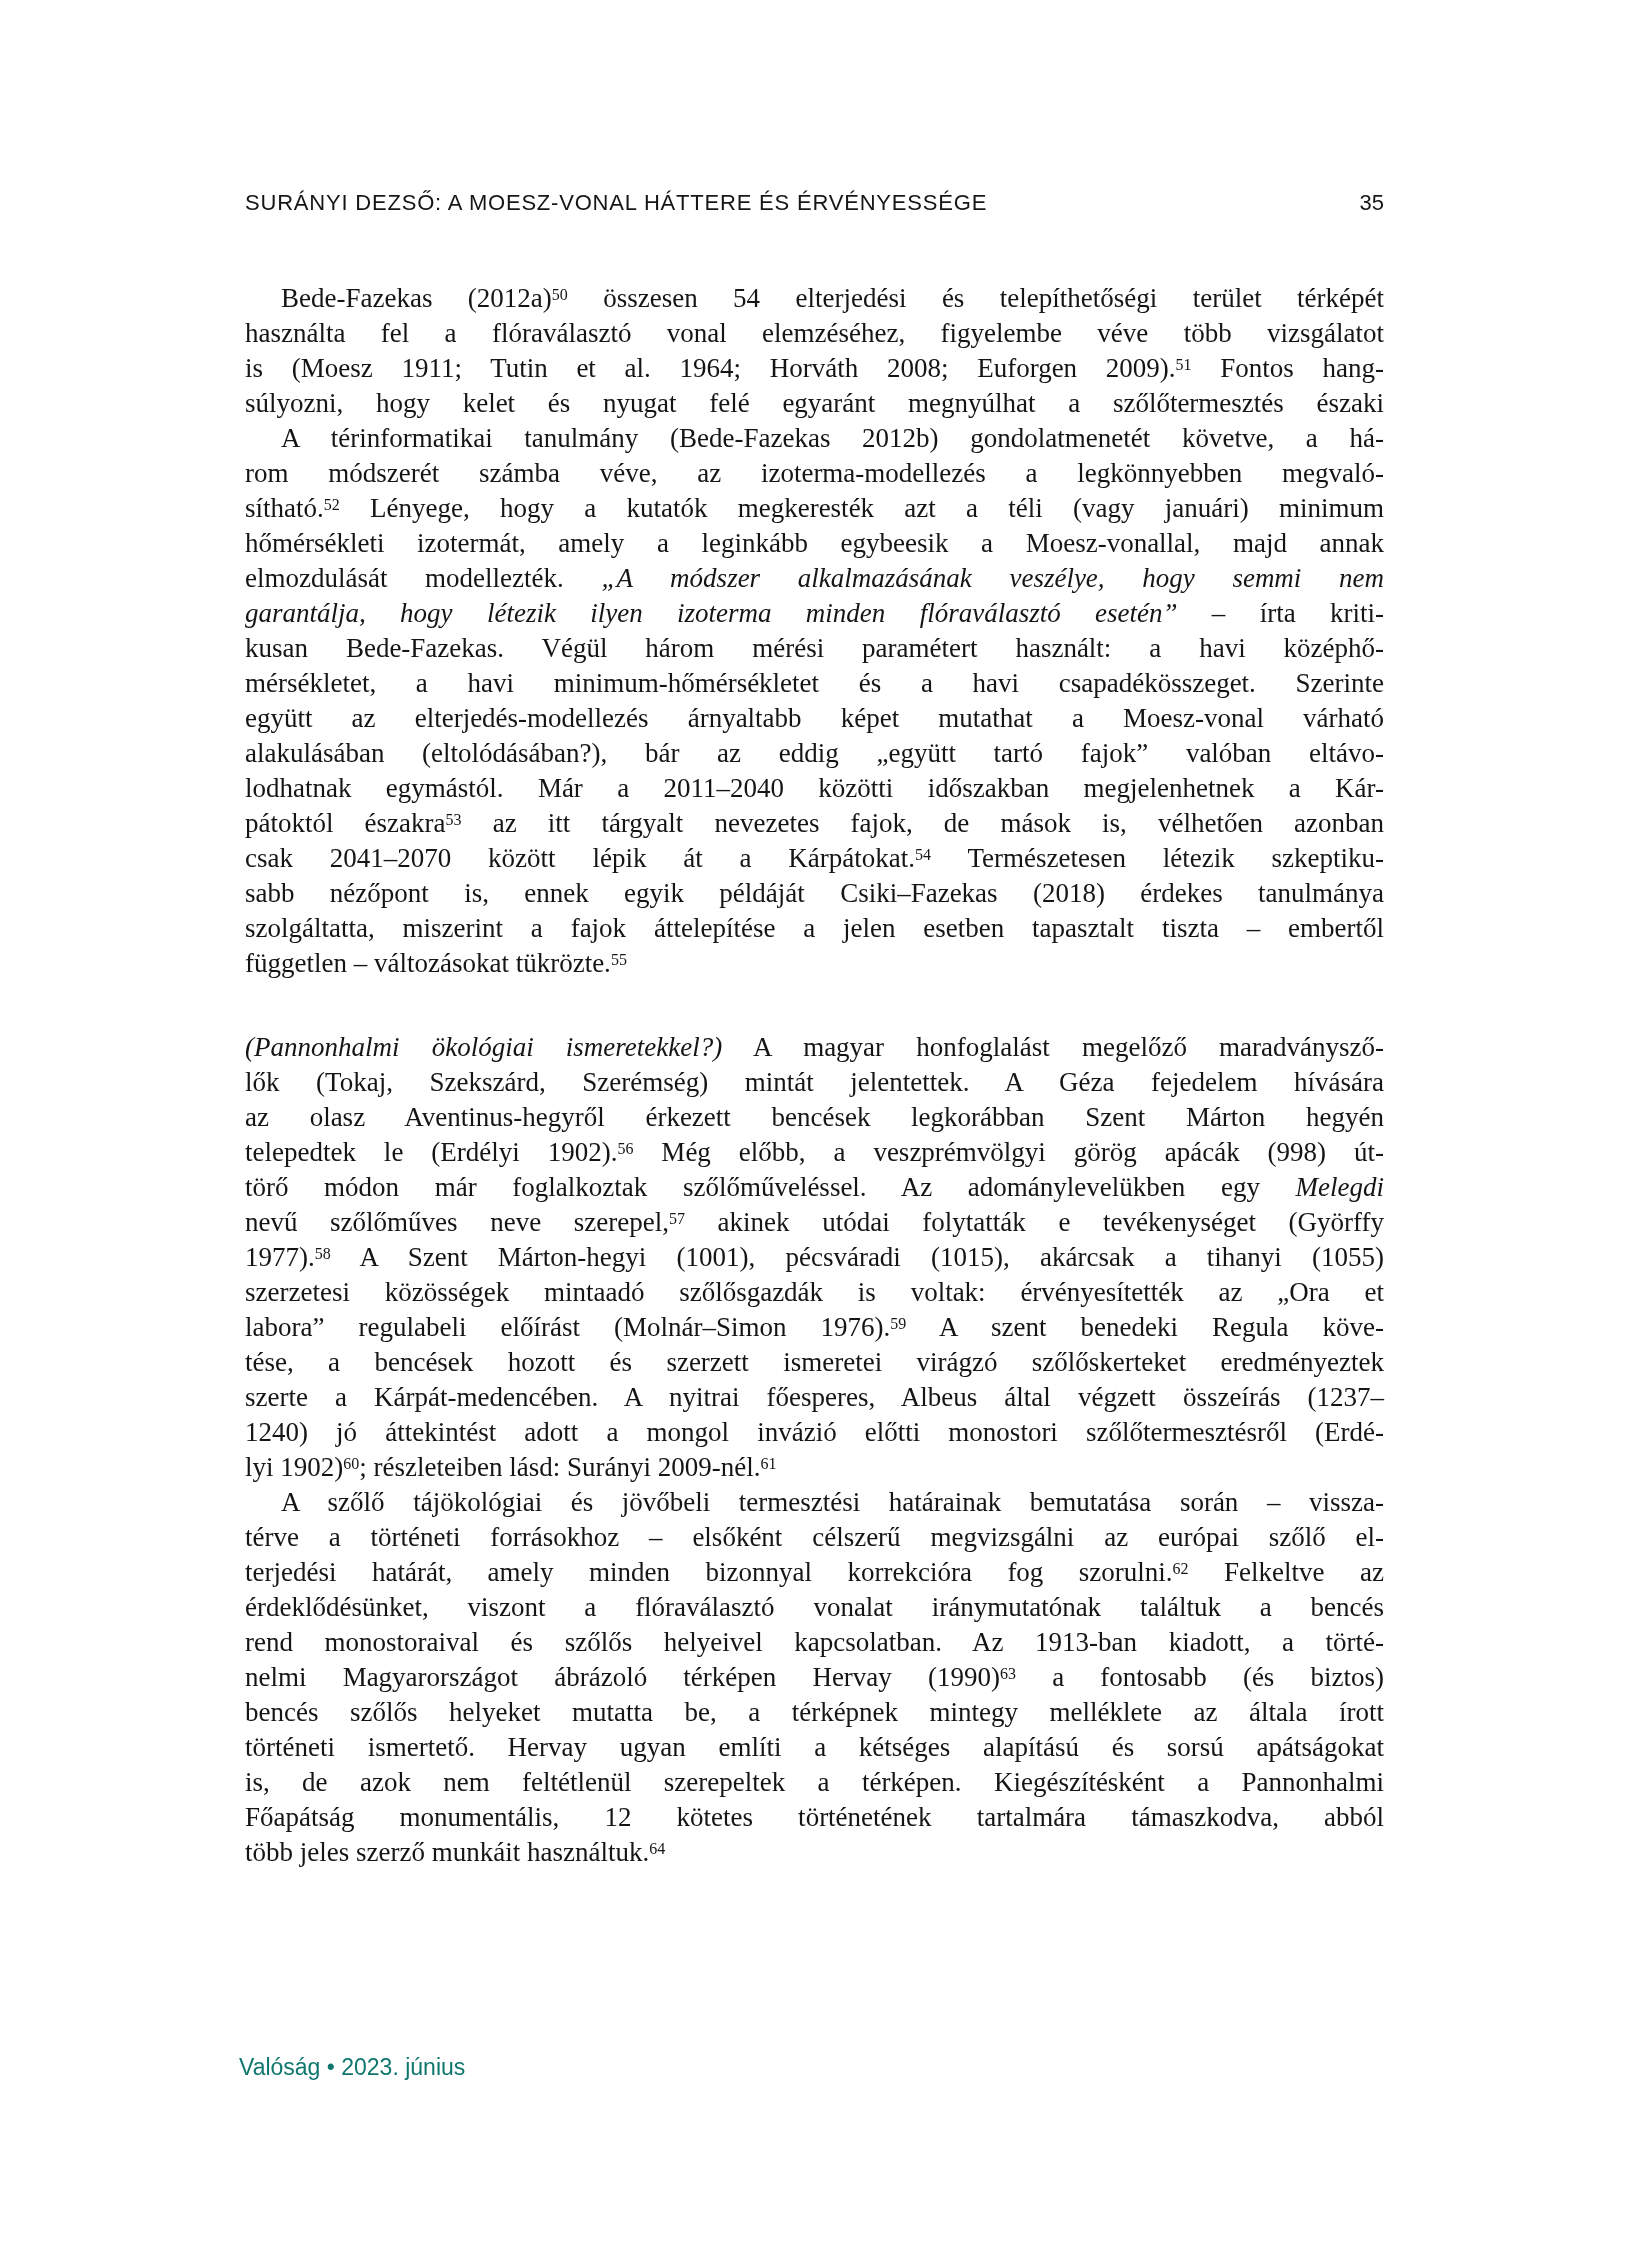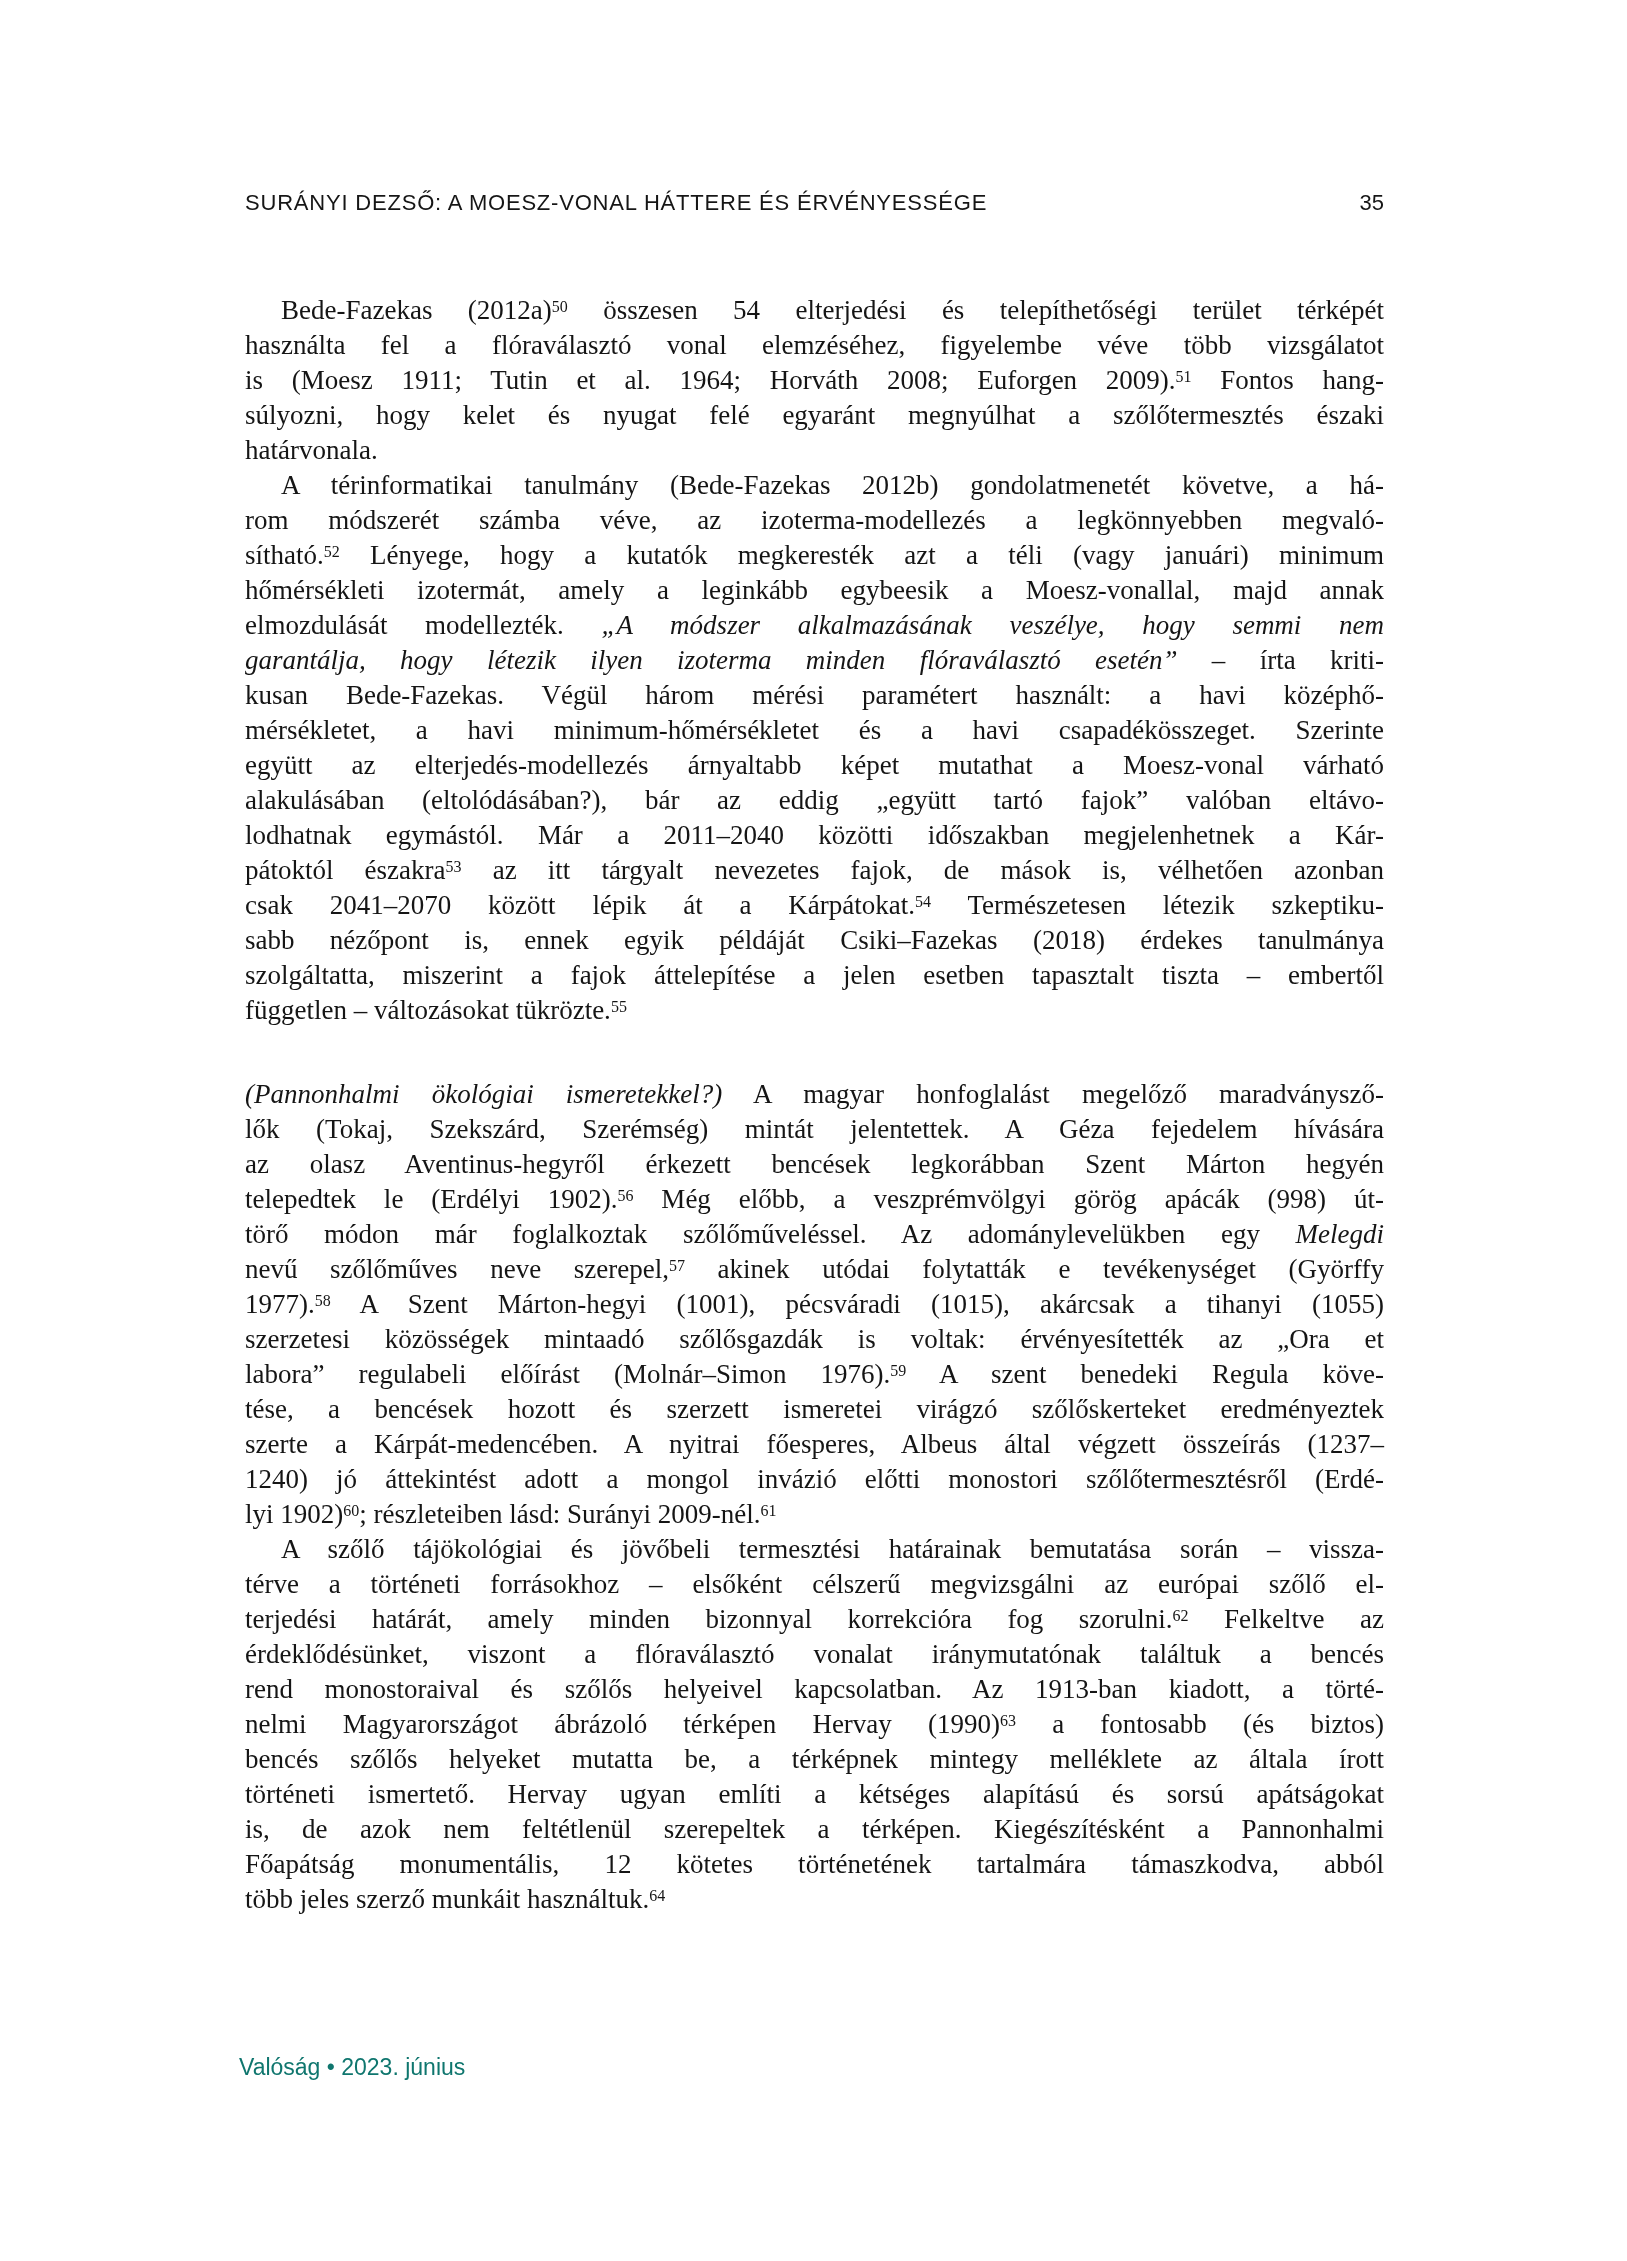--- a/index.html
+++ b/index.html
@@ -22,21 +22,21 @@
     align-items: flex-end;
     font-family: "Liberation Sans", sans-serif;
     font-size: 22px;
     letter-spacing: 0.8px;
     color: #161616;
   }
   .running-header .pageno { letter-spacing: 0; }
   .text-block {
     position: absolute;
     left: 245px;
-    top: 293px;
+    top: 281px;
     width: 1139px;
     font-size: 27px;
     line-height: 35px;
     color: #151515;
   }
   .para { margin: 0; }
   .para.gap { margin-top: 49px; }
   .line {
     text-align: justify;
     text-align-last: justify;
@@ -70,21 +70,20 @@
     <span>SURÁNYI DEZSŐ: A MOESZ-VONAL HÁTTERE ÉS ÉRVÉNYESSÉGE</span>
     <span class="pageno">35</span>
   </div>
 
   <div class="text-block">
       <div class="para">
         <div class="line indent"><span>Bede-Fazekas (2012a)</span><sup class="fn">50</sup><span> összesen 54 elterjedési és telepíthetőségi terület térképét</span></div>
         <div class="line"><span>használta fel a flóraválasztó vonal elemzéséhez, figyelembe véve több vizsgálatot</span></div>
         <div class="line"><span>is (Moesz 1911; Tutin et al. 1964; Horváth 2008; Euforgen 2009).</span><sup class="fn">51</sup><span> Fontos hang-</span></div>
         <div class="line"><span>súlyozni, hogy kelet és nyugat felé egyaránt megnyúlhat a szőlőtermesztés északi</span></div>
-        <div class="line lastline"><span>határvonala.</span></div>
       </div>
       <div class="para">
         <div class="line indent"><span>A térinformatikai tanulmány (Bede-Fazekas 2012b) gondolatmenetét követve, a há-</span></div>
         <div class="line"><span>rom módszerét számba véve, az izoterma-modellezés a legkönnyebben megvaló-</span></div>
         <div class="line"><span>sítható.</span><sup class="fn">52</sup><span> Lényege, hogy a kutatók megkeresték azt a téli (vagy januári) minimum</span></div>
         <div class="line"><span>hőmérsékleti izotermát, amely a leginkább egybeesik a Moesz-vonallal, majd annak</span></div>
         <div class="line"><span>elmozdulását modellezték. </span><span class="it">„A módszer alkalmazásának veszélye, hogy semmi nem</span></div>
         <div class="line"><span class="it">garantálja, hogy létezik ilyen izoterma minden flóraválasztó esetén”</span><span> – írta kriti-</span></div>
         <div class="line"><span>kusan Bede-Fazekas. Végül három mérési paramétert használt: a havi középhő-</span></div>
         <div class="line"><span>mérsékletet, a havi minimum-hőmérsékletet és a havi csapadékösszeget. Szerinte</span></div>

